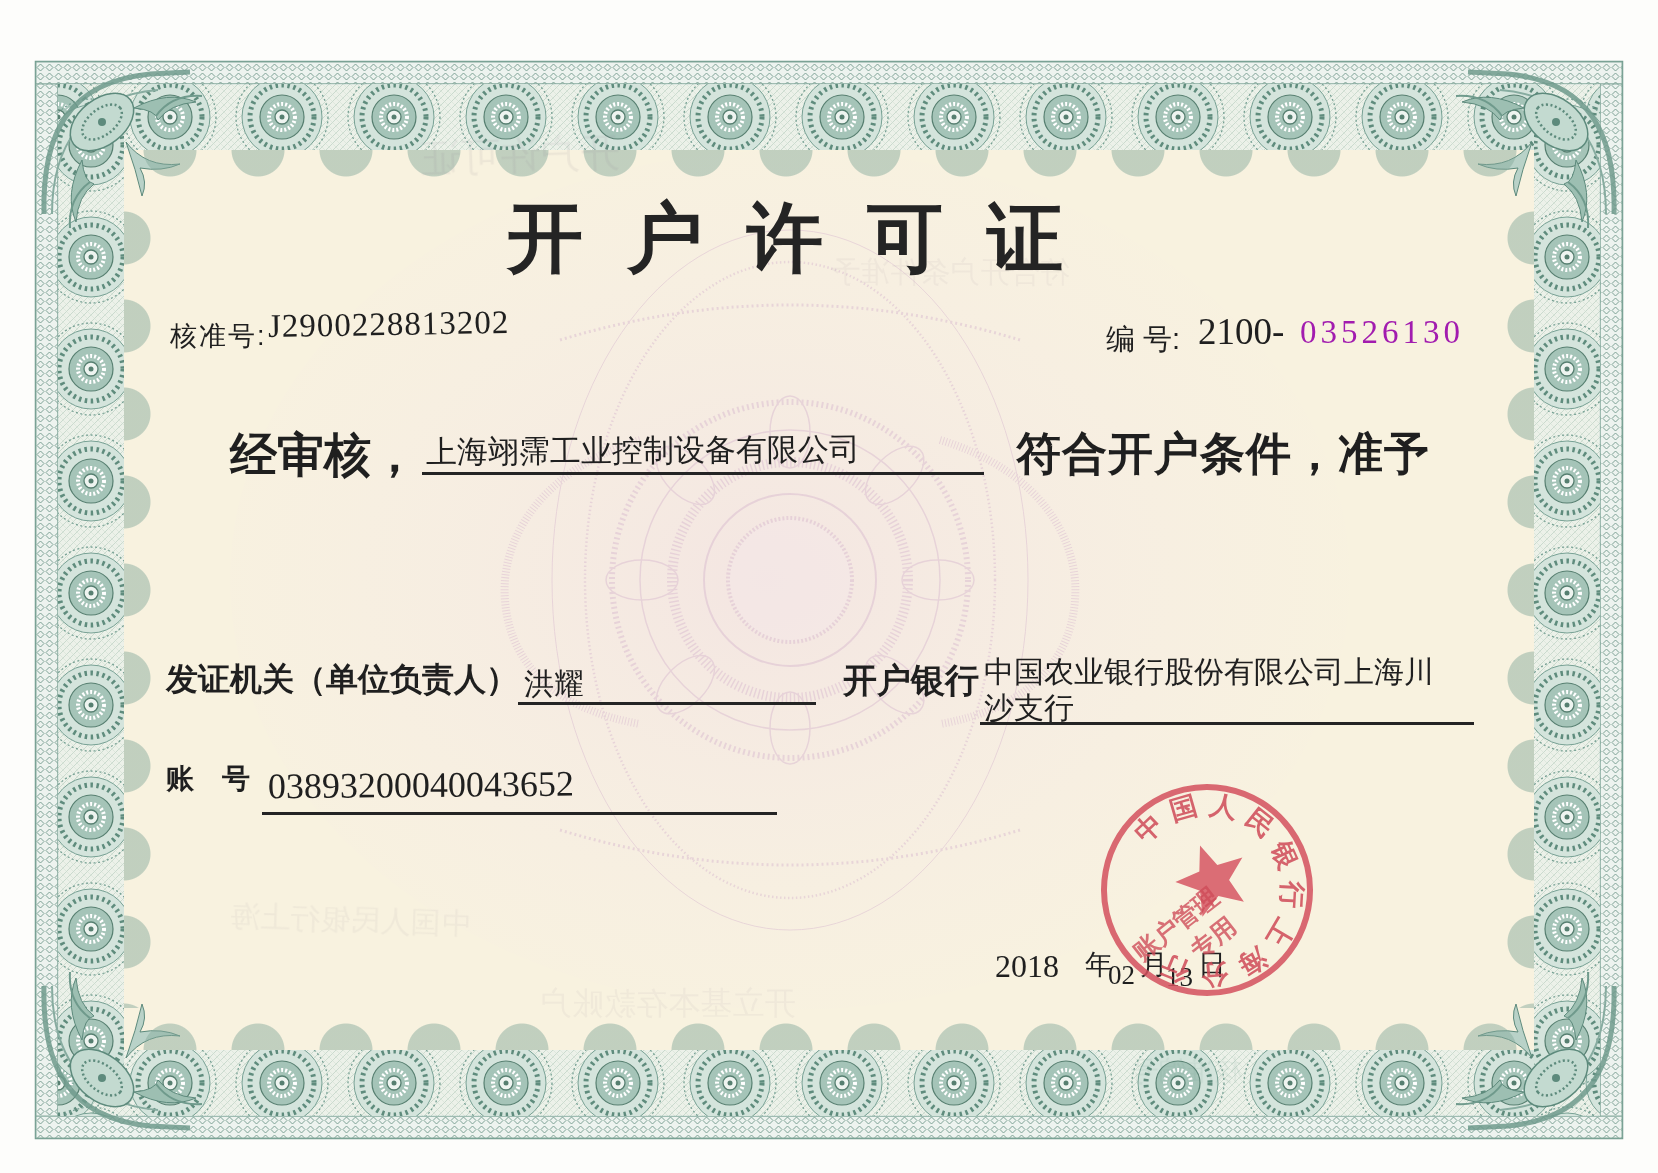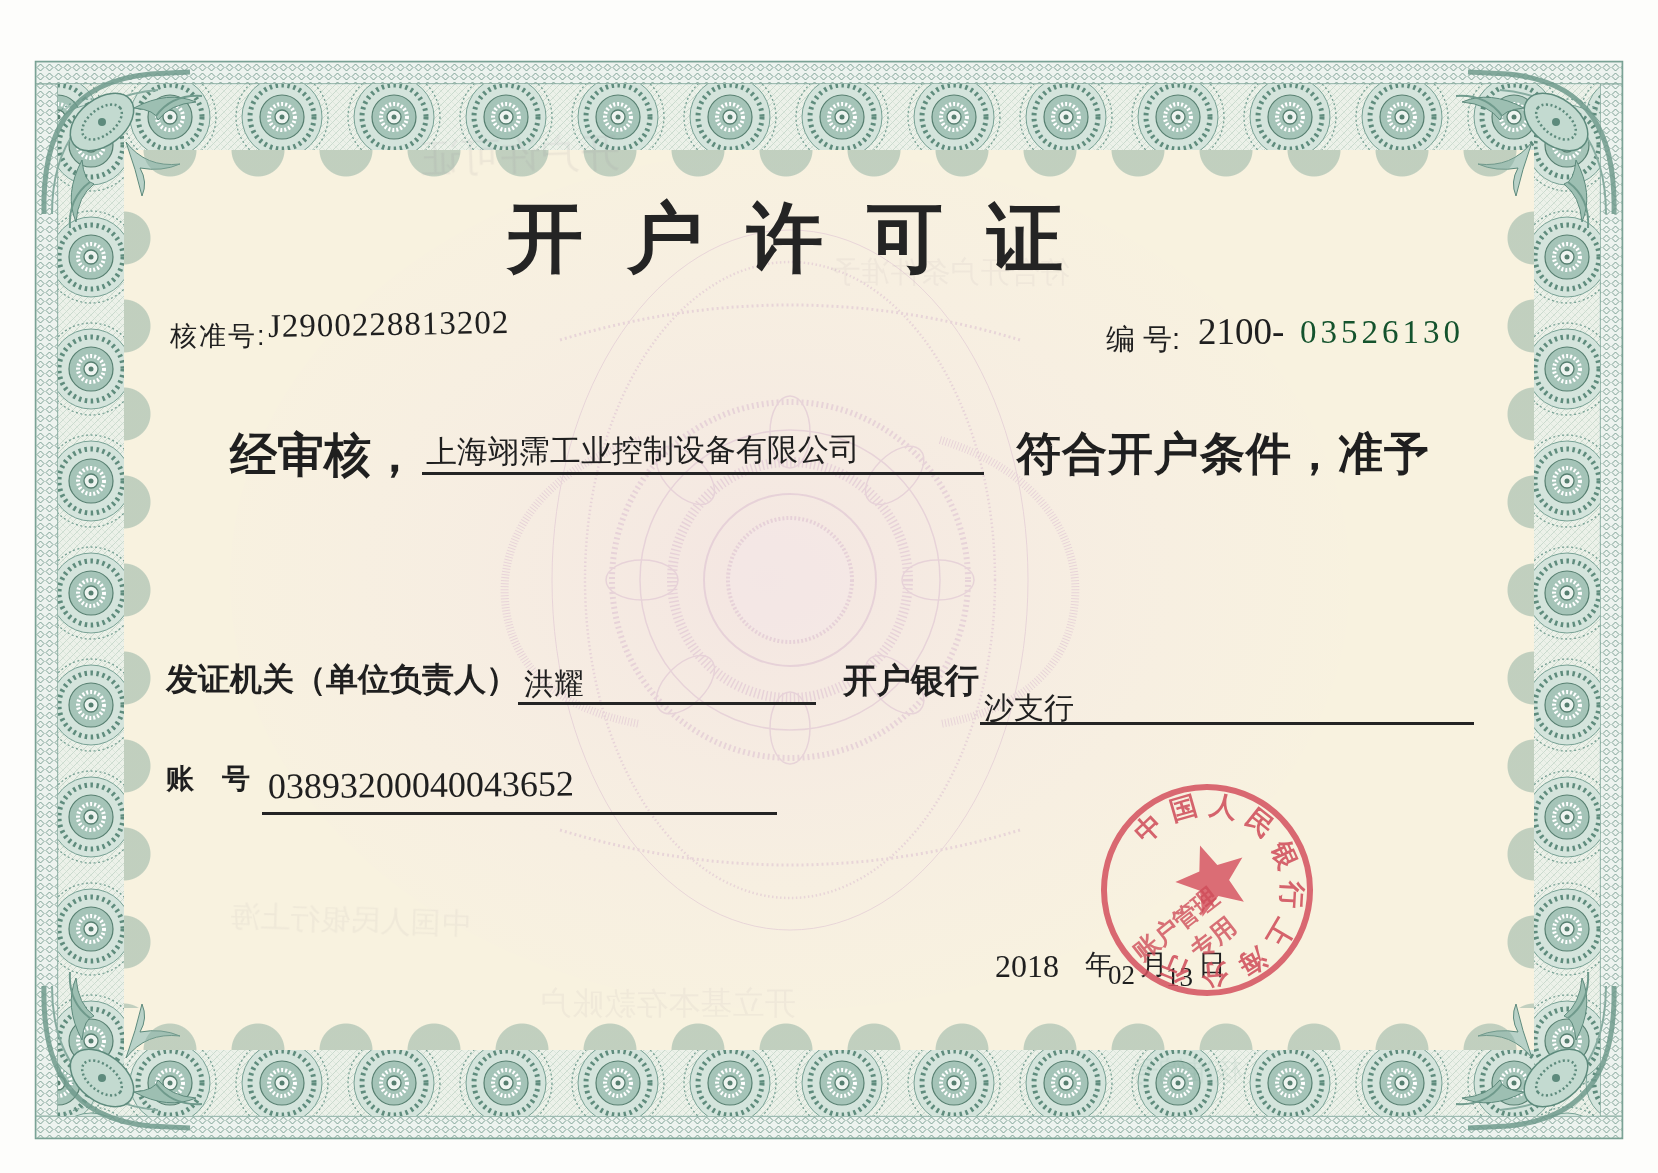--- a/index.html
+++ b/index.html
@@ -35,21 +35,21 @@
   .g5{left:1130px;top:1052px;font-size:28px;opacity:.12;color:#6f9a8c;transform:scaleX(-1) rotate(1deg);}
 
   
   .title{left:50%;top:188px;font-size:76px;font-weight:700;letter-spacing:44px;
          transform:translateX(calc(-50% - 22px));color:#242424;
          font-family:"Liberation Serif","DejaVu Serif",serif;}
   .lbl-approval{left:170px;top:318px;font-size:27px;letter-spacing:2px;}
   .val-approval{left:268px;top:306px;font-size:33px;letter-spacing:1px;transform:rotate(-1deg);}
   .lbl-serial{left:1106px;top:320px;font-size:29px;}
   .val-serial-prefix{left:1198px;top:310px;font-size:37px;}
-  .val-serial-number{left:1300px;top:314px;font-size:33px;letter-spacing:4px;color:#14532d;}
+  .val-serial-number{left:1300px;top:314px;font-size:33px;letter-spacing:4px;color:#a21caf;}
   .audited-prefix{left:230px;top:424px;font-size:47px;font-weight:700;}
   .company{left:426px;top:430px;font-size:31px;transform:rotate(-.4deg);}
   .audited-suffix{left:1002px;top:424px;font-size:45px;font-weight:700;letter-spacing:1px;margin-left:14px;}
   .body-line2{left:166px;top:526px;font-size:48px;font-weight:700;letter-spacing:2px;}
   .lbl-legal{left:166px;top:658px;font-size:32px;font-weight:600;}
   .val-legal{left:524px;top:664px;font-size:30px;}
   .lbl-bank{left:843px;top:658px;font-size:34px;font-weight:600;}
   .val-bank1{left:984px;top:652px;font-size:30px;}
   .val-bank2{left:984px;top:688px;font-size:30px;}
   .lbl-account{left:166px;top:760px;font-size:28px;font-weight:600;}
@@ -196,20 +196,21 @@
   <span class="abs serif company">上海翊霈工业控制设备有限公司</span>
   <div class="uline ul-company"></div>
   <span class="abs sans audited-suffix">符合开户条件，准予</span>
 
 
   <span class="abs sans lbl-legal">发证机关（单位负责人）</span>
   <span class="abs serif val-legal">洪耀</span>
   <div class="uline ul-legal"></div>
 
   <span class="abs sans lbl-bank">开户银行</span>
+  <span class="abs serif val-bank1">中国农业银行股份有限公司上海川</span>
   <span class="abs serif val-bank2">沙支行</span>
   <div class="uline ul-bank"></div>
 
   <span class="abs sans lbl-account">账　号</span>
   <span class="abs serif val-account">03893200040043652</span>
   <div class="uline ul-account"></div>
 
 
   <span class="abs serif date-year">2018</span>
   <span class="abs sans date-unit-y">年</span>

